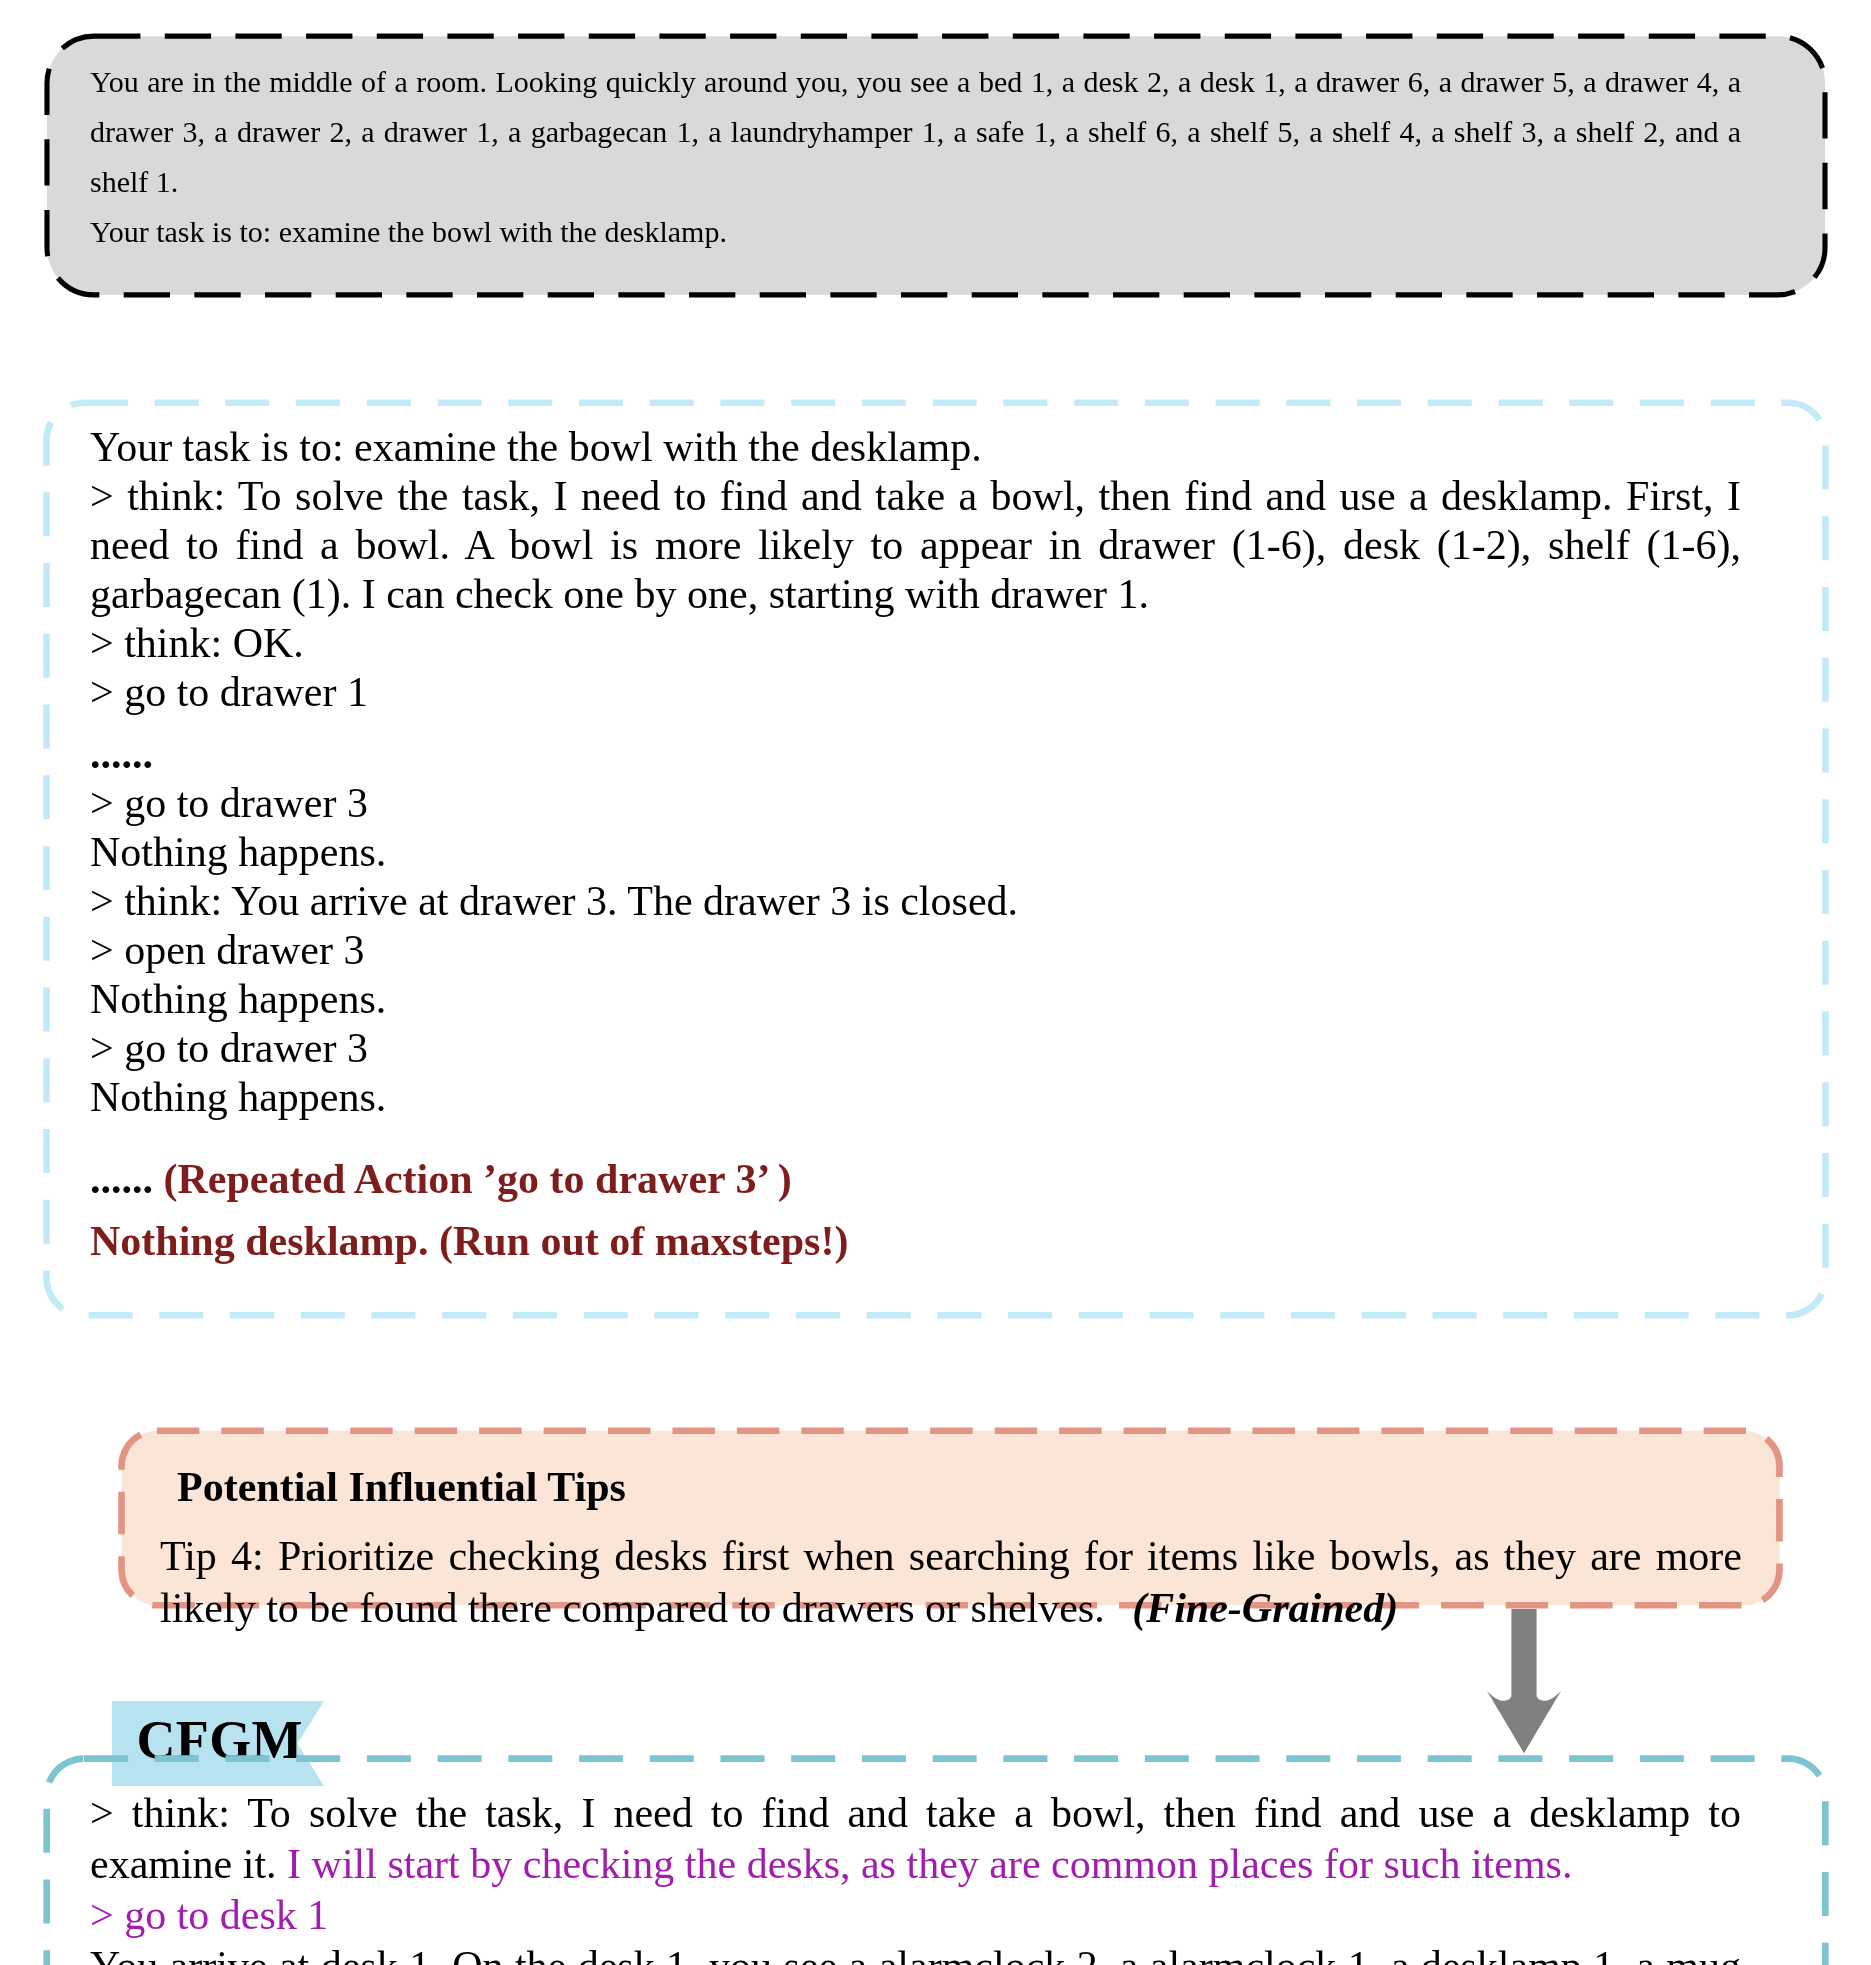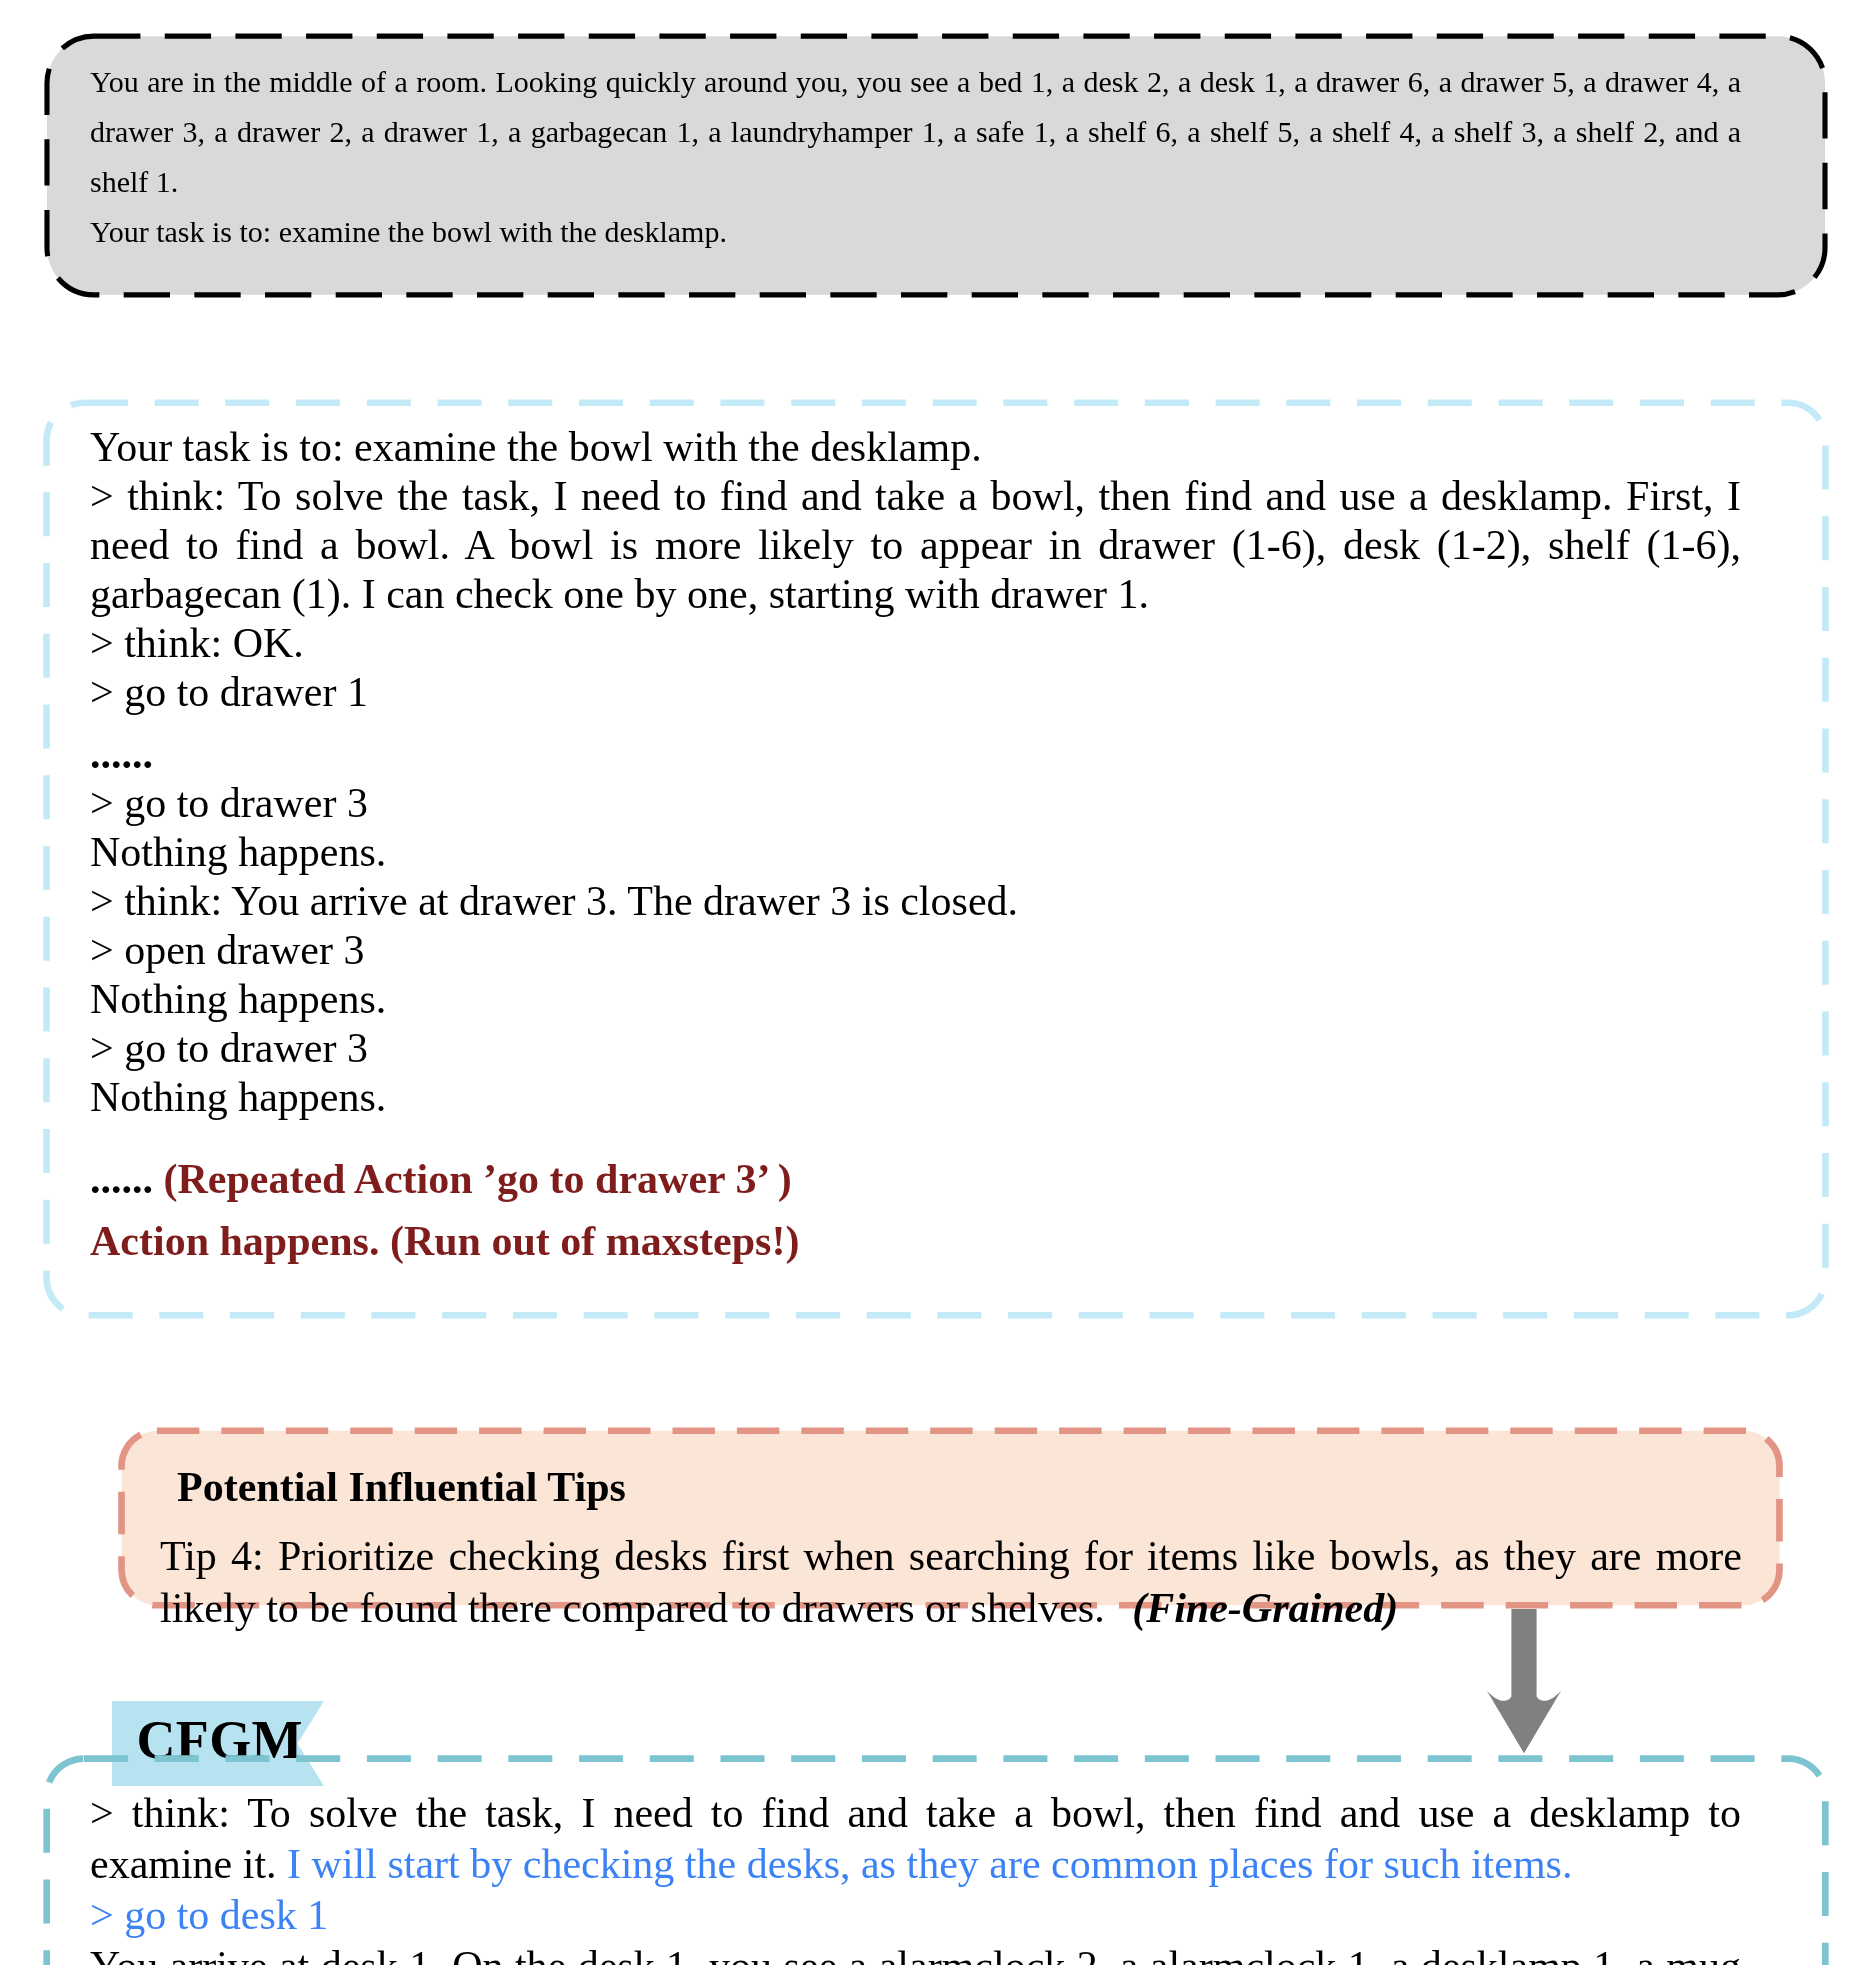--- a/index.html
+++ b/index.html
@@ -48,21 +48,21 @@
     position: absolute; left: 47px; top: 23.6px; width: 1651px;
     font-size: 42px; line-height: 49px;
   }
   .cfgm-box .log-content { top: 33px; line-height: 51px; }
 
   .gap-s { margin-top: 13.4px; }
   .gap-m { margin-top: 33px; }
 
   .bold { font-weight: bold; }
   .red { color: #7f1d1d; font-weight: bold; }
-  .orange { color: #3b82f6; }
+  .orange { color: #a21caf; }
 
   
   .tips-box { left: 118px; top: 1427px; width: 1665px; height: 182px; }
   .tips-content {
     position: absolute; left: 42px; top: 16.5px; width: 1582px;
     font-size: 42px; line-height: 52px;
   }
   .tips-title { text-align: left; font-weight: bold; margin: 17px; }
   .tip-tag { font-weight: bold; font-style: italic; margin-left: 27.5px; }
 
@@ -99,21 +99,21 @@
       <div class="row">Nothing happens.</div>
       <div class="row">&gt; think: You arrive at drawer 3. The drawer 3 is closed.</div>
       <div class="row">&gt; open drawer 3</div>
       <div class="row">Nothing happens.</div>
       <div class="row">&gt; go to drawer 3</div>
       <div class="row">Nothing happens.</div>
       <div class="row gap-m">
         <span class="bold">...... </span><span class="red">(Repeated Action ’go to drawer 3’ )</span>
       </div>
       <div class="row gap-s">
-        <span class="red">Action happens. (Run out of maxsteps!)</span>
+        <span class="red">Nothing desklamp. (Run out of maxsteps!)</span>
       </div>
     </div>
   </div>
 
   <div class="abs tips-box">
     <svg class="border-svg" viewBox="0 0 4237 462">
       <rect x="9" y="9" width="4219" height="444" rx="90" fill="#fbe5d6" stroke="#e29485" stroke-width="17" stroke-dasharray="108 56"></rect>
     </svg>
     <div class="tips-content">
       <p class="tips-title">Potential Influential Tips</p>

